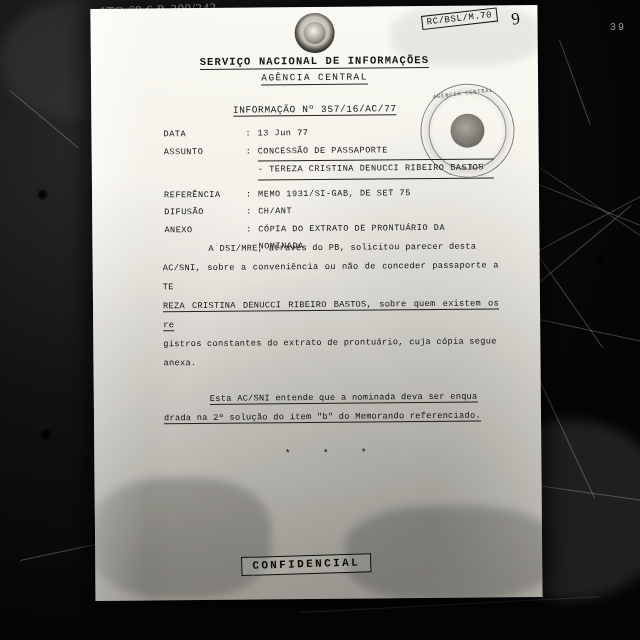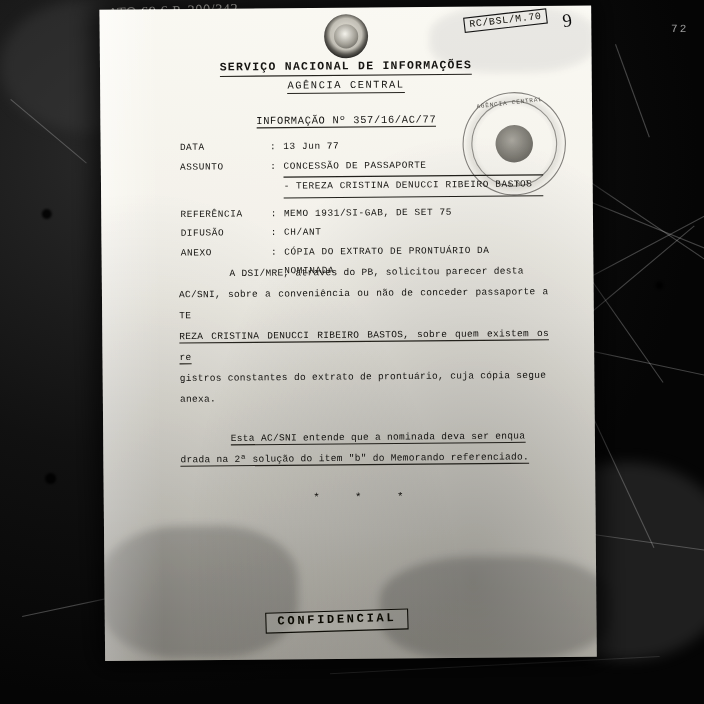--- a/index.html
+++ b/index.html
@@ -258,15 +258,15 @@
       <p>
         <span class="indent"></span><span class="u">Esta AC/SNI entende que a nominada deva ser enqua</span><br>
         <span class="u">drada na 2ª solução do item "b" do Memorando referenciado.</span>
       </p>
       <div id="stars">*   *   *</div>
     </div>
 
     <div id="confid">CONFIDENCIAL</div>
   </div>
 
-  <div id="cornermark" style="position:absolute;right:14px;top:22px;">72</div>
+  <div id="cornermark" style="position:absolute;right:14px;top:22px;">39</div>
 
 </div>
 
 </body></html>

